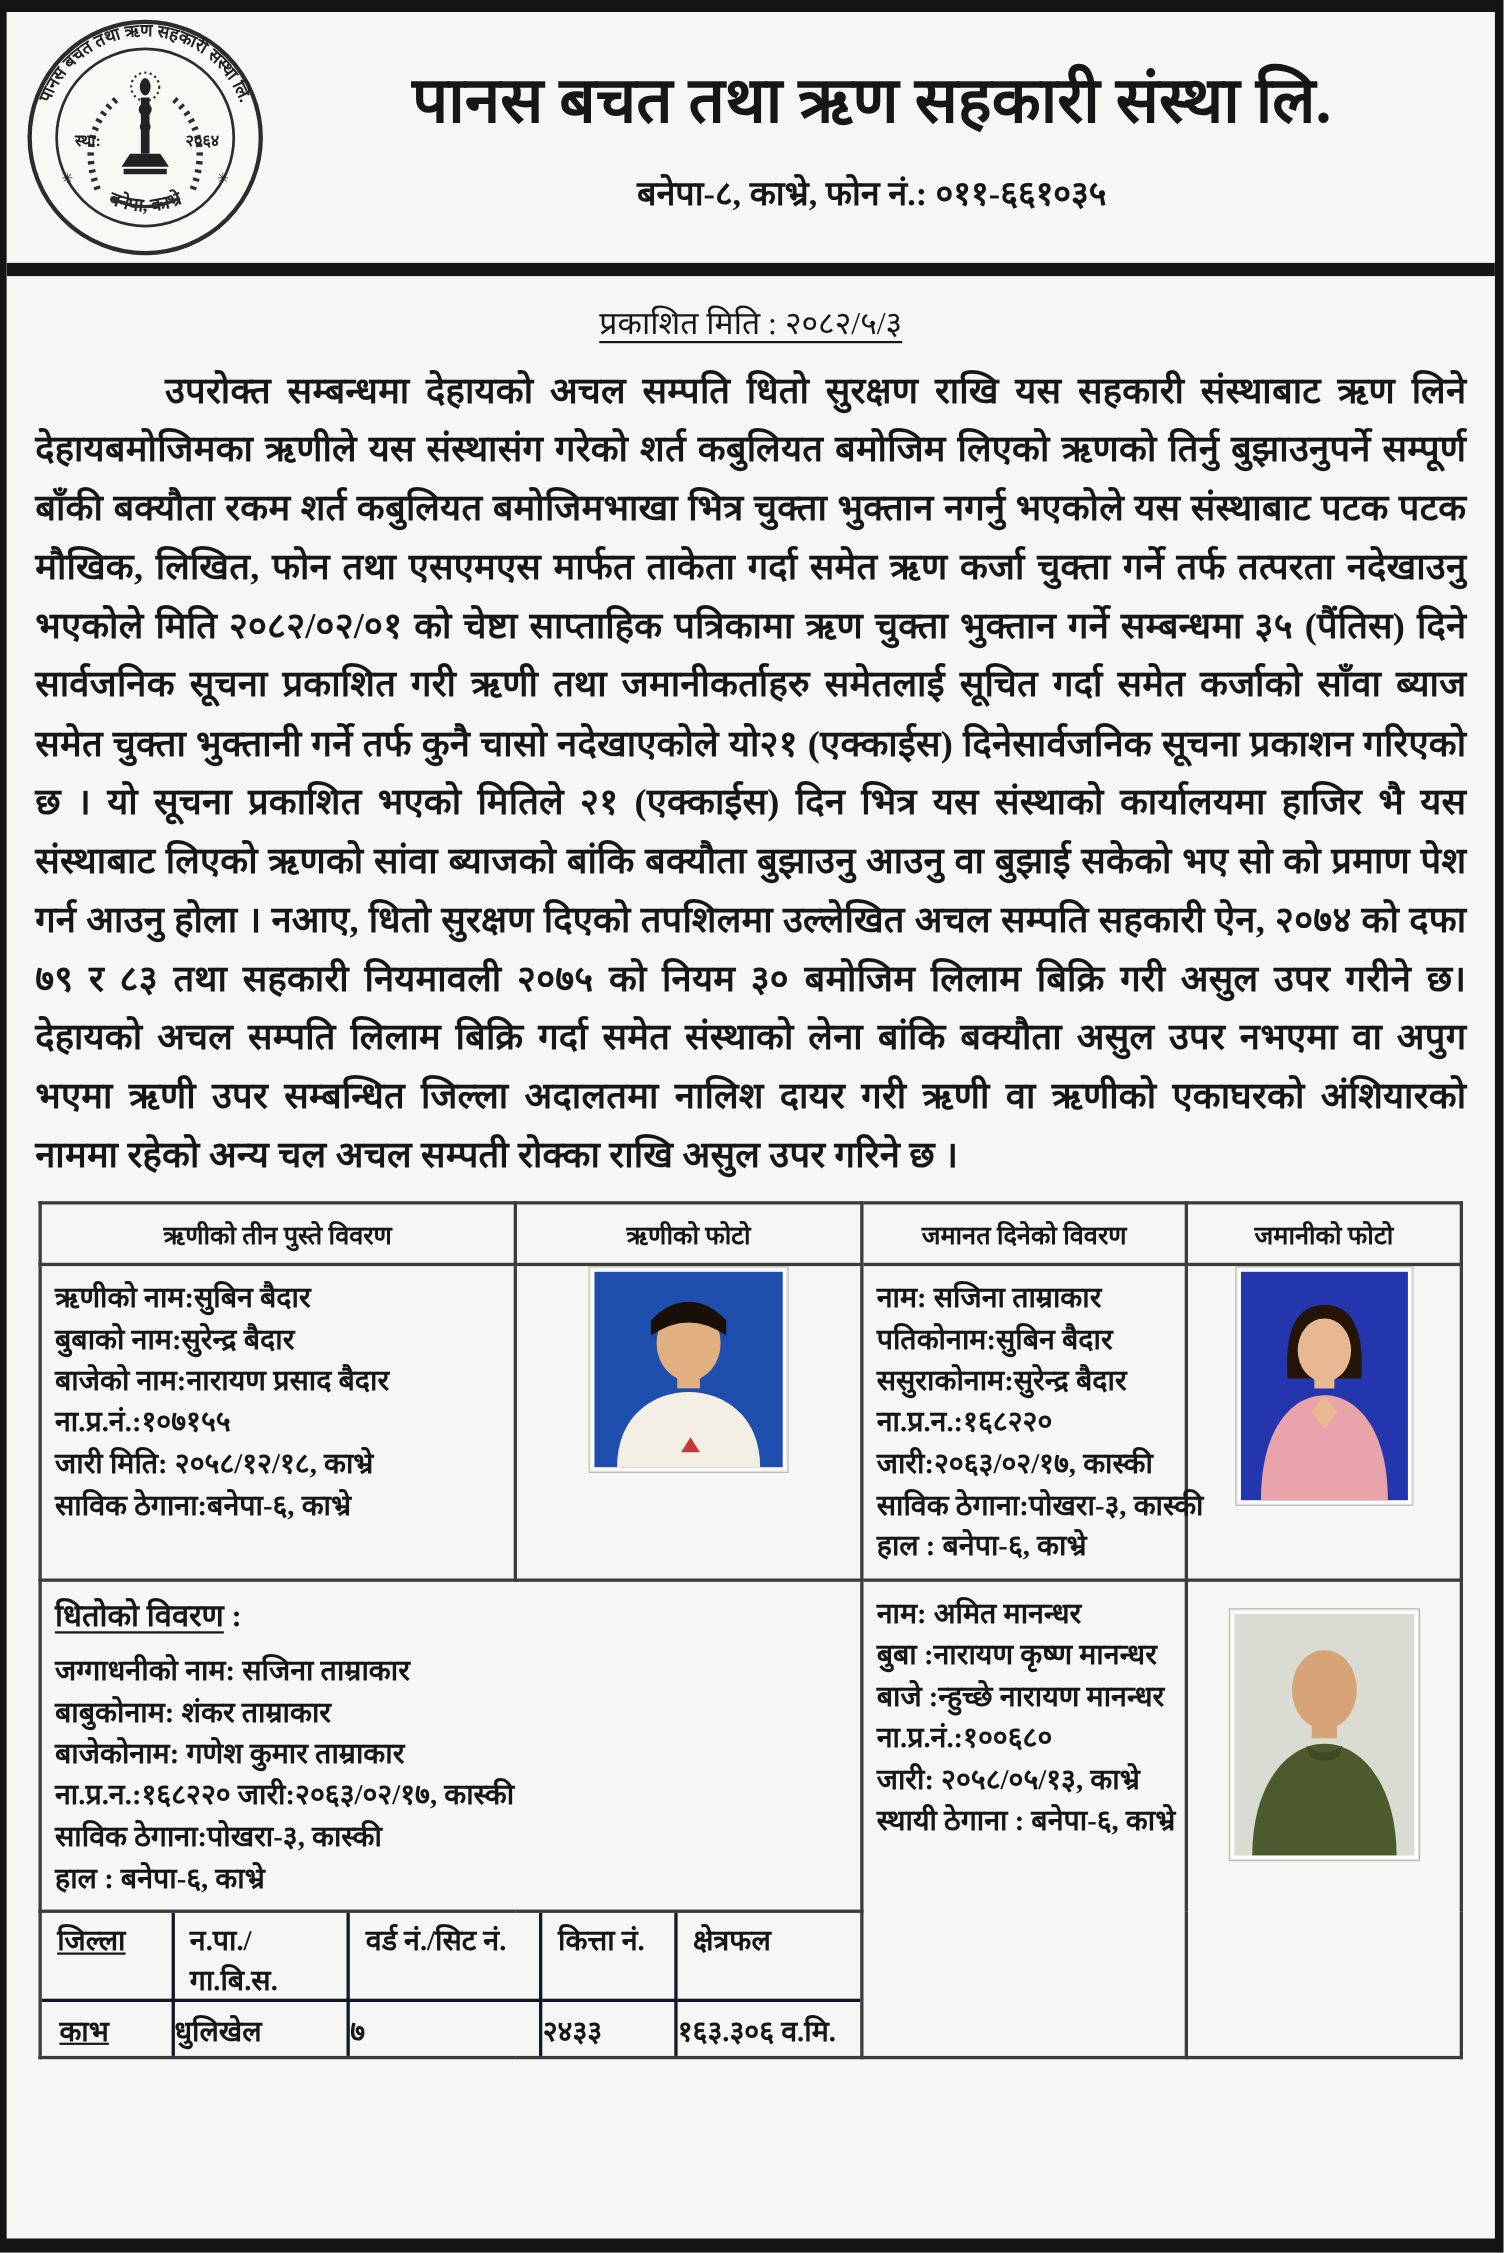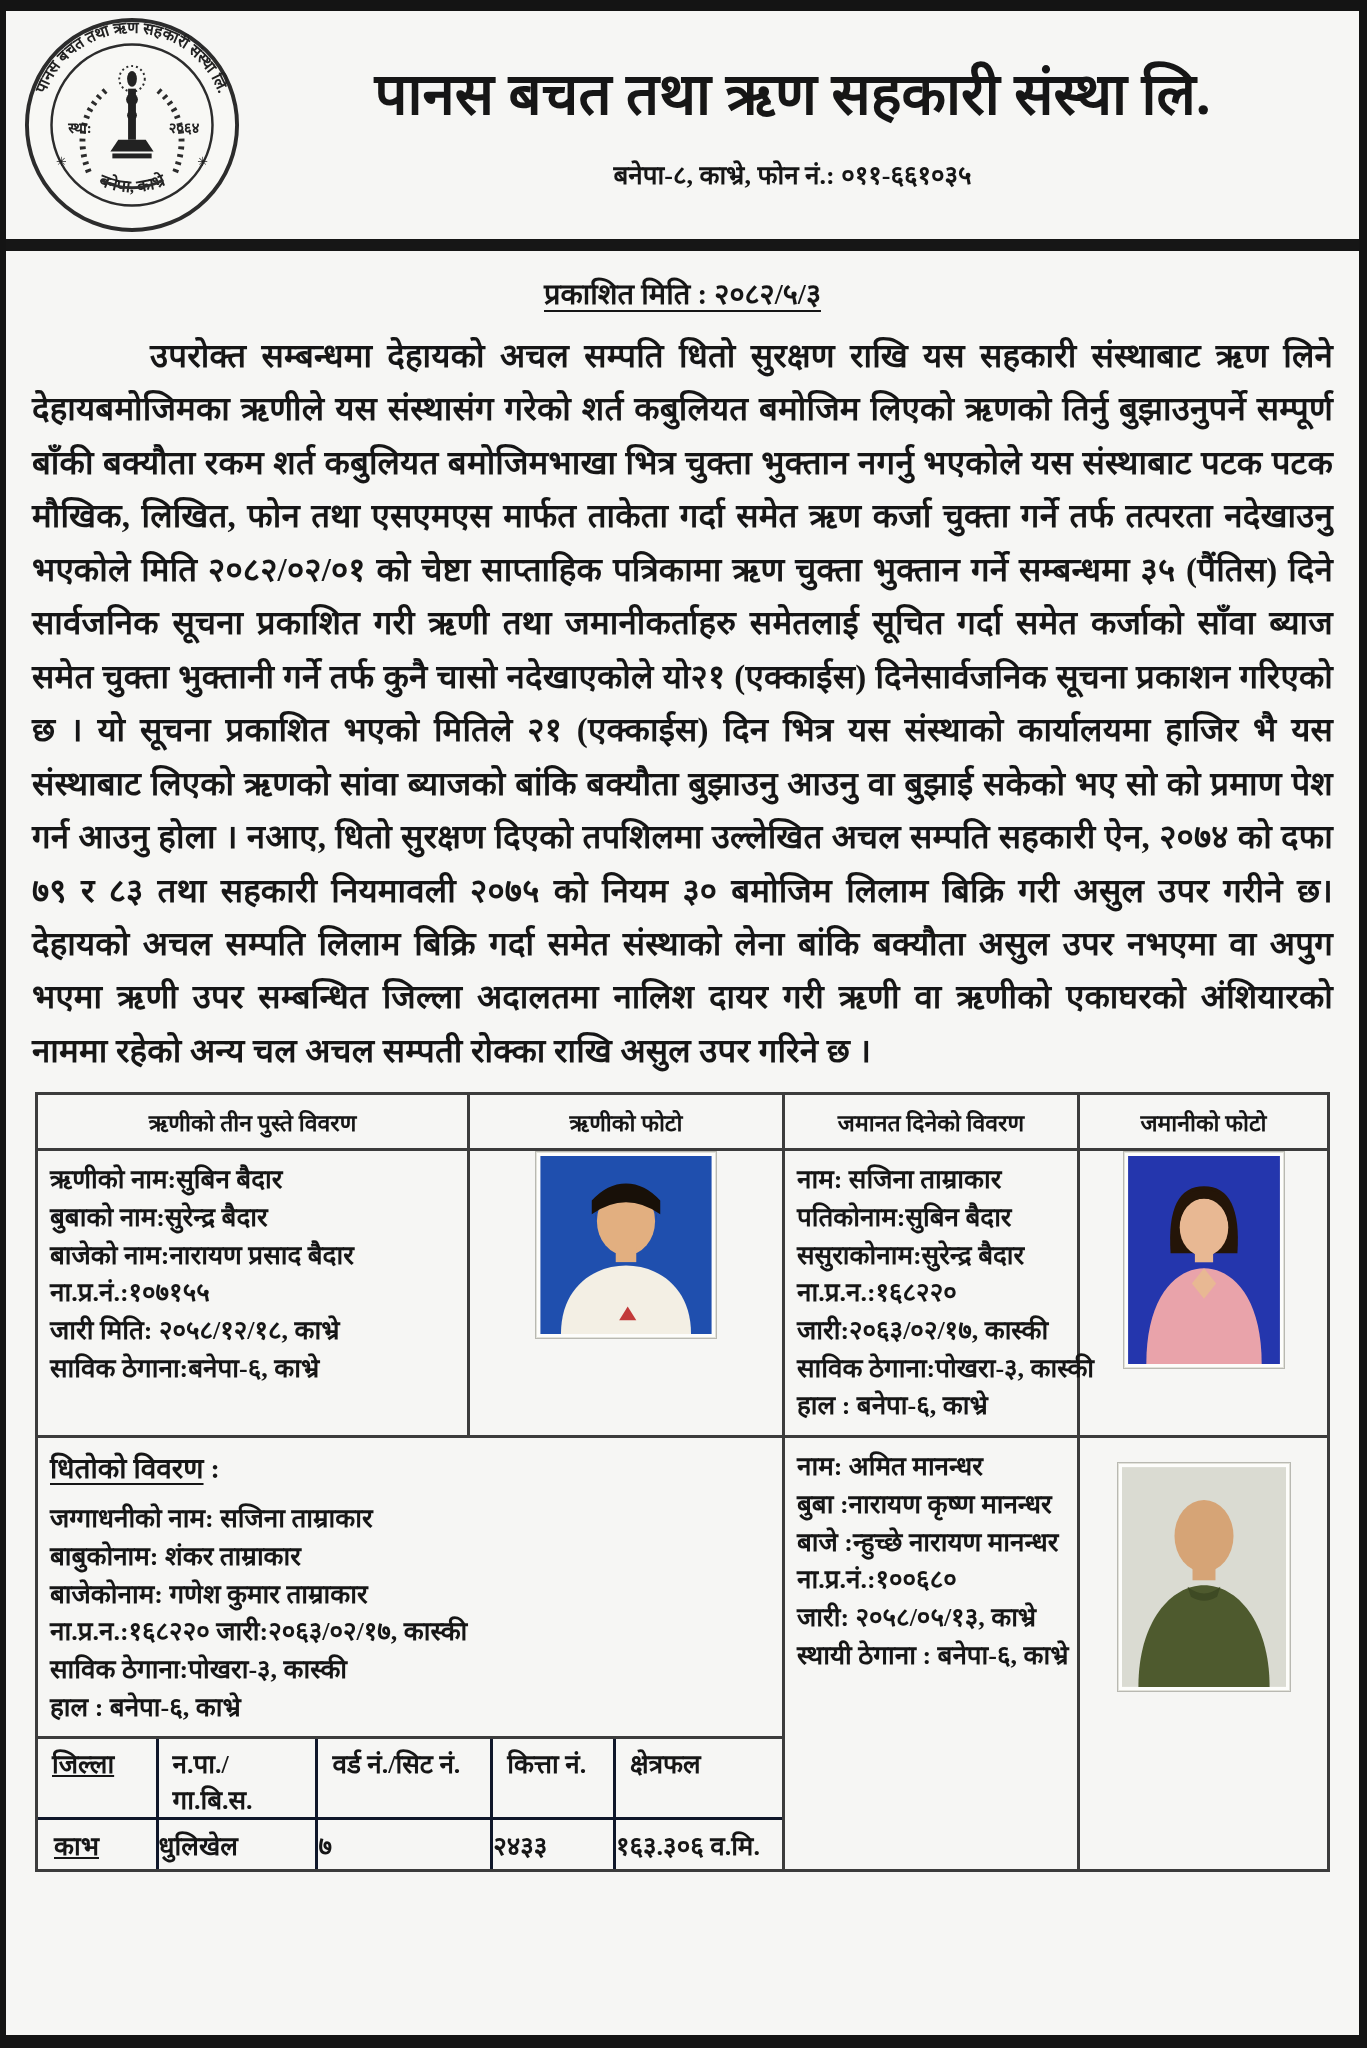--- a/index.html
+++ b/index.html
@@ -17,32 +17,32 @@
   }
 
   
   .header { display:flex; align-items:center; height: 228px; padding: 6px 14px 2px 18px; }
   .logo-wrap { width: 224px; flex: 0 0 224px; }
   .header-text { flex:1; text-align:center; padding-right: 8px; }
   .org-name {
     font-size: 58px; font-weight: bold; letter-spacing: 0px;
     white-space: nowrap; line-height: 1.15;
   }
-  .org-address { font-size: 26px; font-weight: bold; margin-top: 27px; }
+  .org-address { font-size: 31px; font-weight: bold; margin-top: 27px; }
 
   .header-bar { height: 12px; background:#161616; }
 
   
   .notice-title {
     margin-top: 16px; text-align:center; font-size: 46px; font-weight: bold;
     text-decoration: underline; text-underline-offset: 10px; text-decoration-thickness: 3px;
     white-space: nowrap;
   }
   .pub-date {
-    margin-top: 22px; text-align:center; font-size: 29px; font-weight: bold;
+    margin-top: 22px; text-align:center; font-size: 29px; font-weight: normal;
     text-decoration: underline; text-underline-offset: 6px; text-decoration-thickness: 2px;
   }
 
   .notice-body {
     margin: 18px 26px 0 26px;
     font-size: 33px; font-weight: 600; line-height: 1.62;
     text-align: justify; text-indent: 118px;
     letter-spacing: 0.2px;
   }
 

